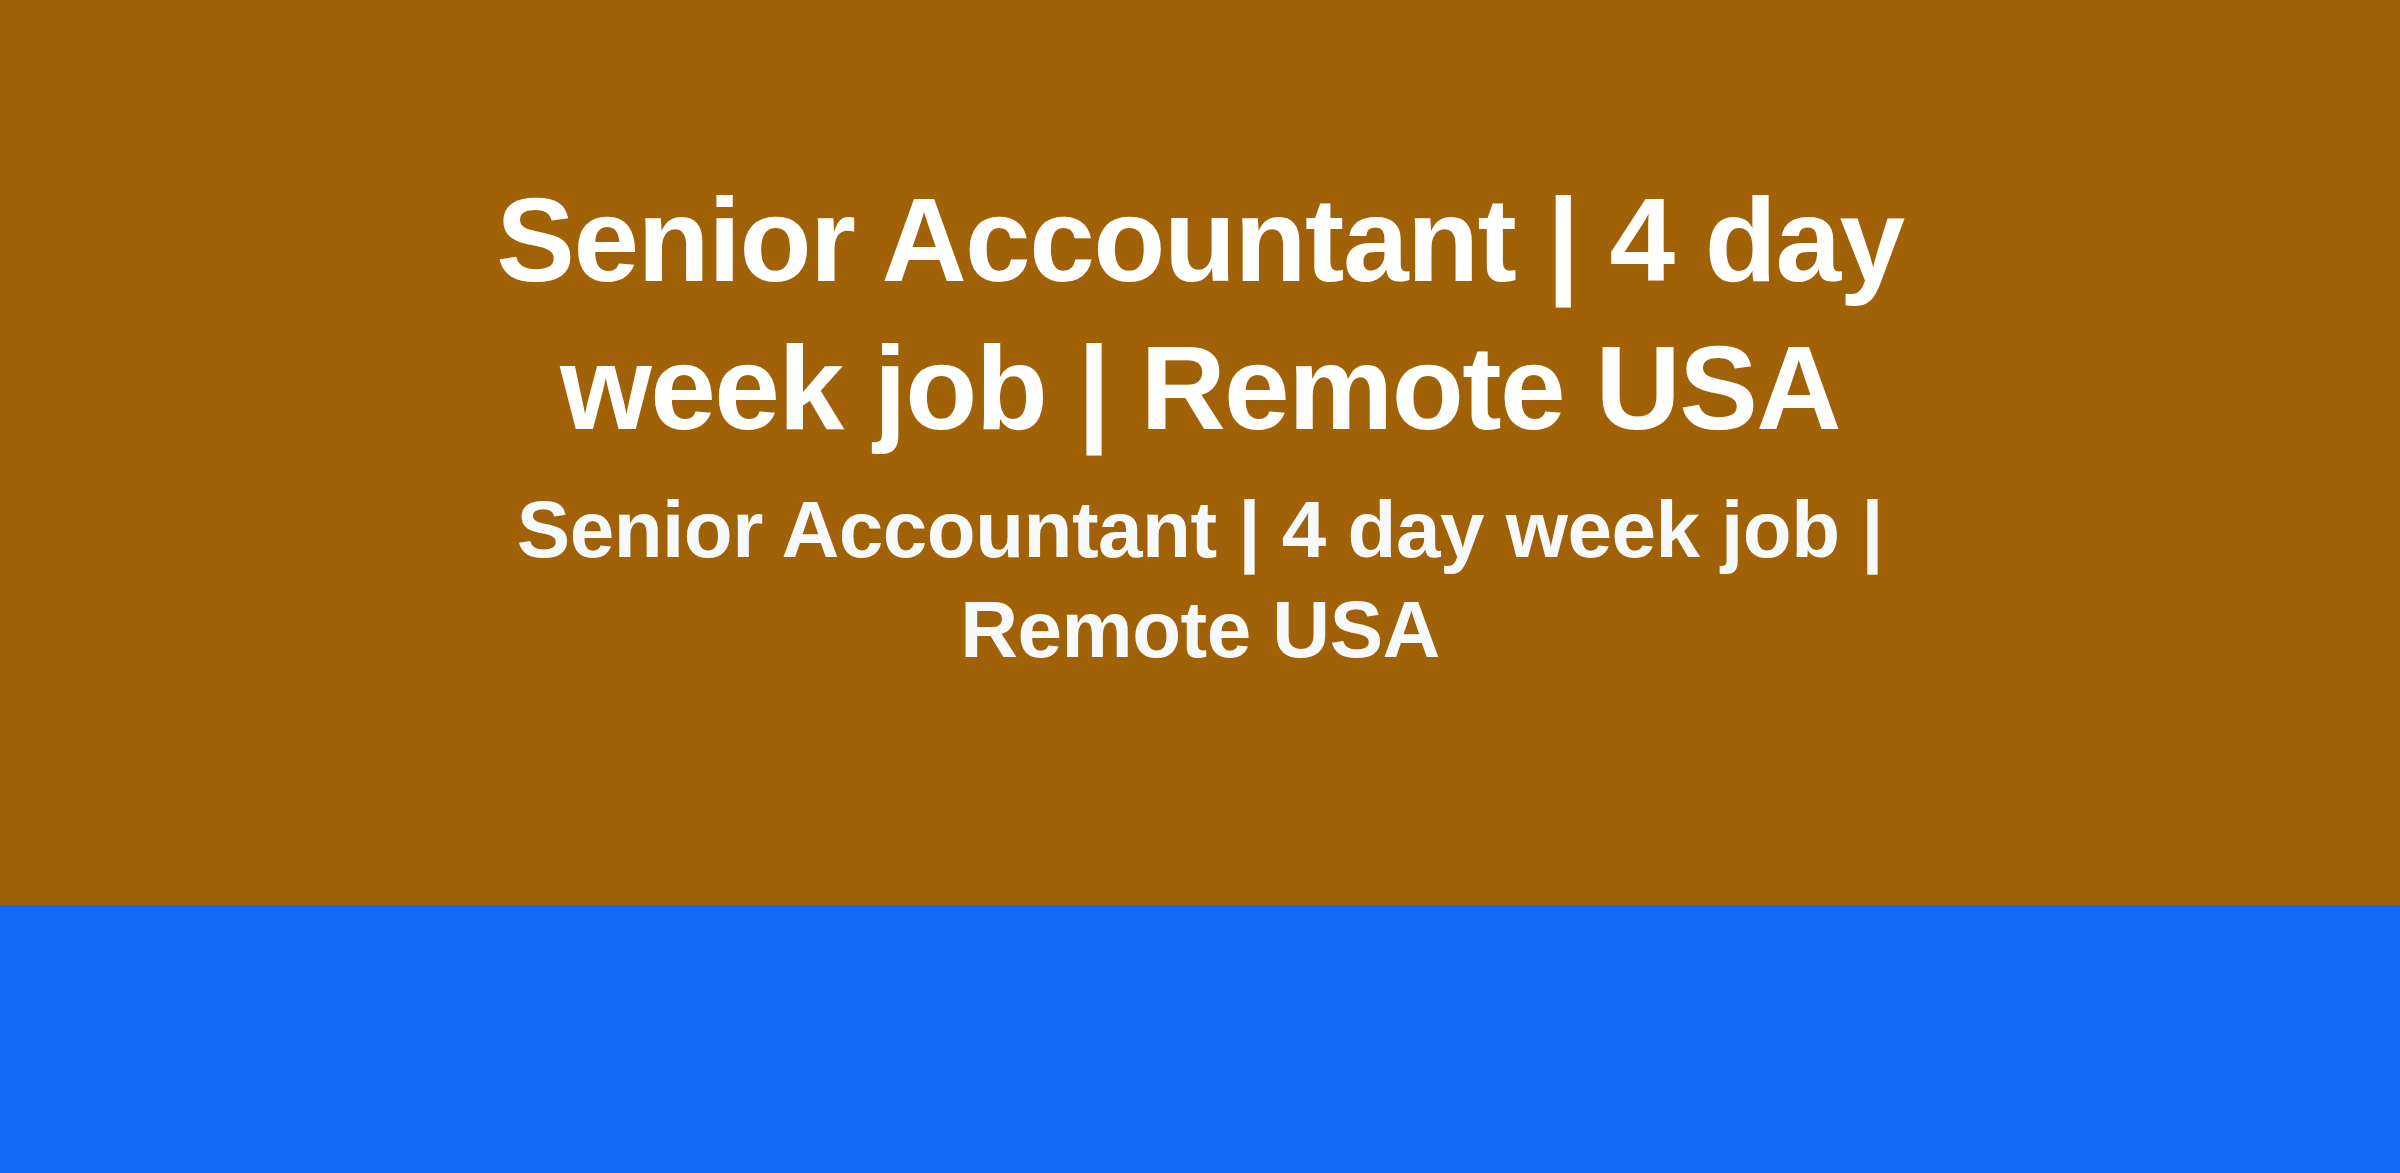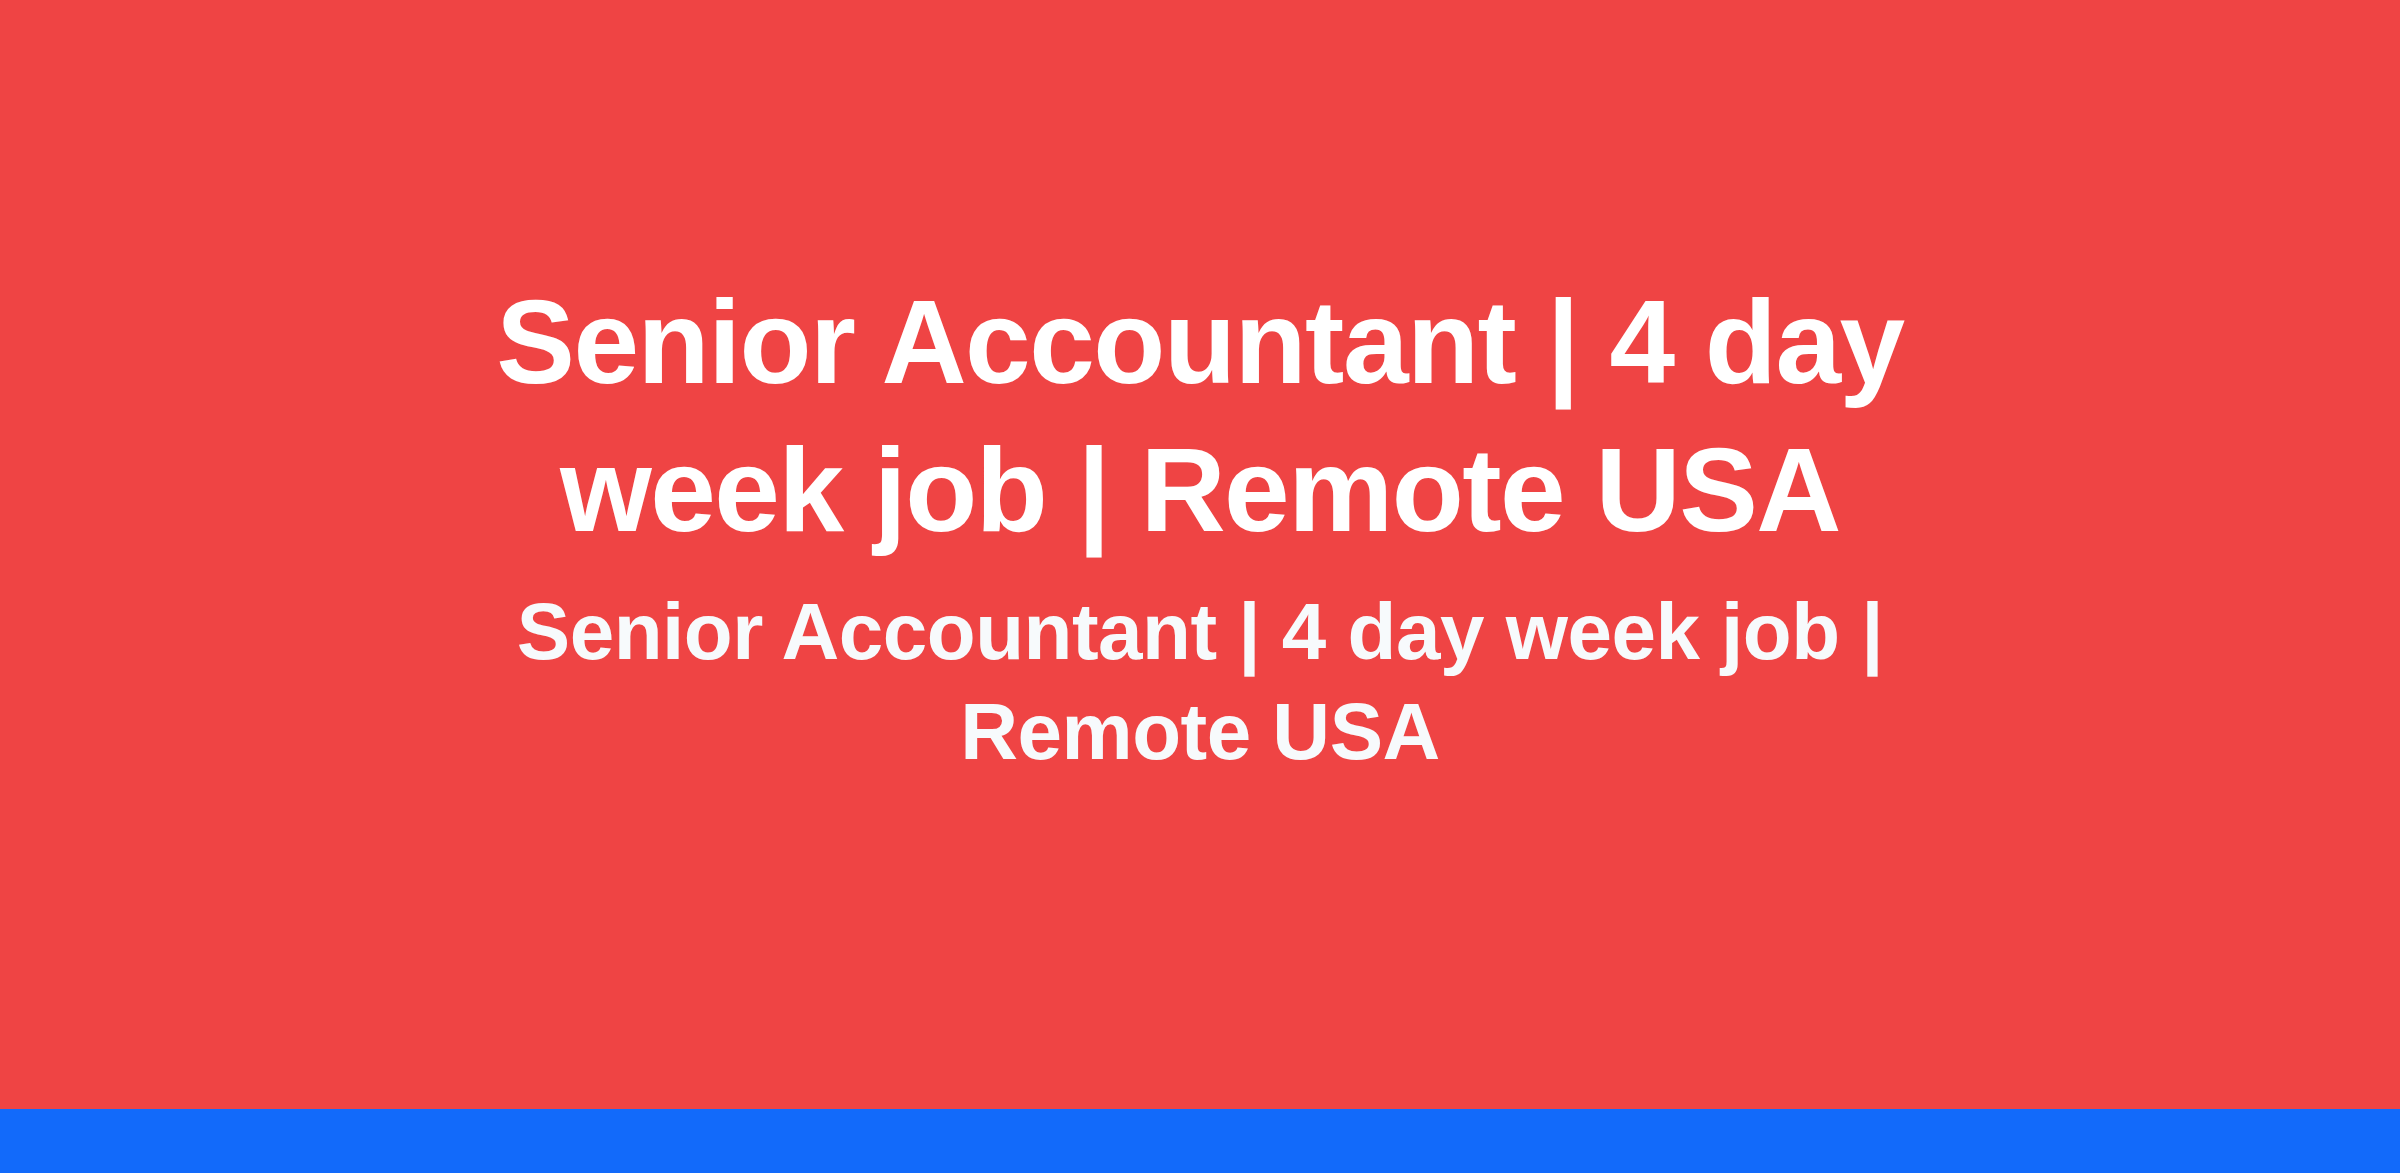--- a/index.html
+++ b/index.html
@@ -14,22 +14,22 @@
   body {
     background-color: #126afa;
     font-family: "Liberation Sans", "DejaVu Sans", sans-serif;
     -webkit-font-smoothing: antialiased;
   }
 
   .og-card {
     position: relative;
     box-sizing: border-box;
     width: 2400px;
-    height: 1109px;
-    background-color: #ef4444;
+    height: 905px;
+    background-color: #a16207;
     display: flex;
     flex-direction: column;
     align-items: center;
     justify-content: center;
     padding: 0 200px 60px 200px;
   }
 
   .og-content {
     display: flex;
     flex-direction: column;

